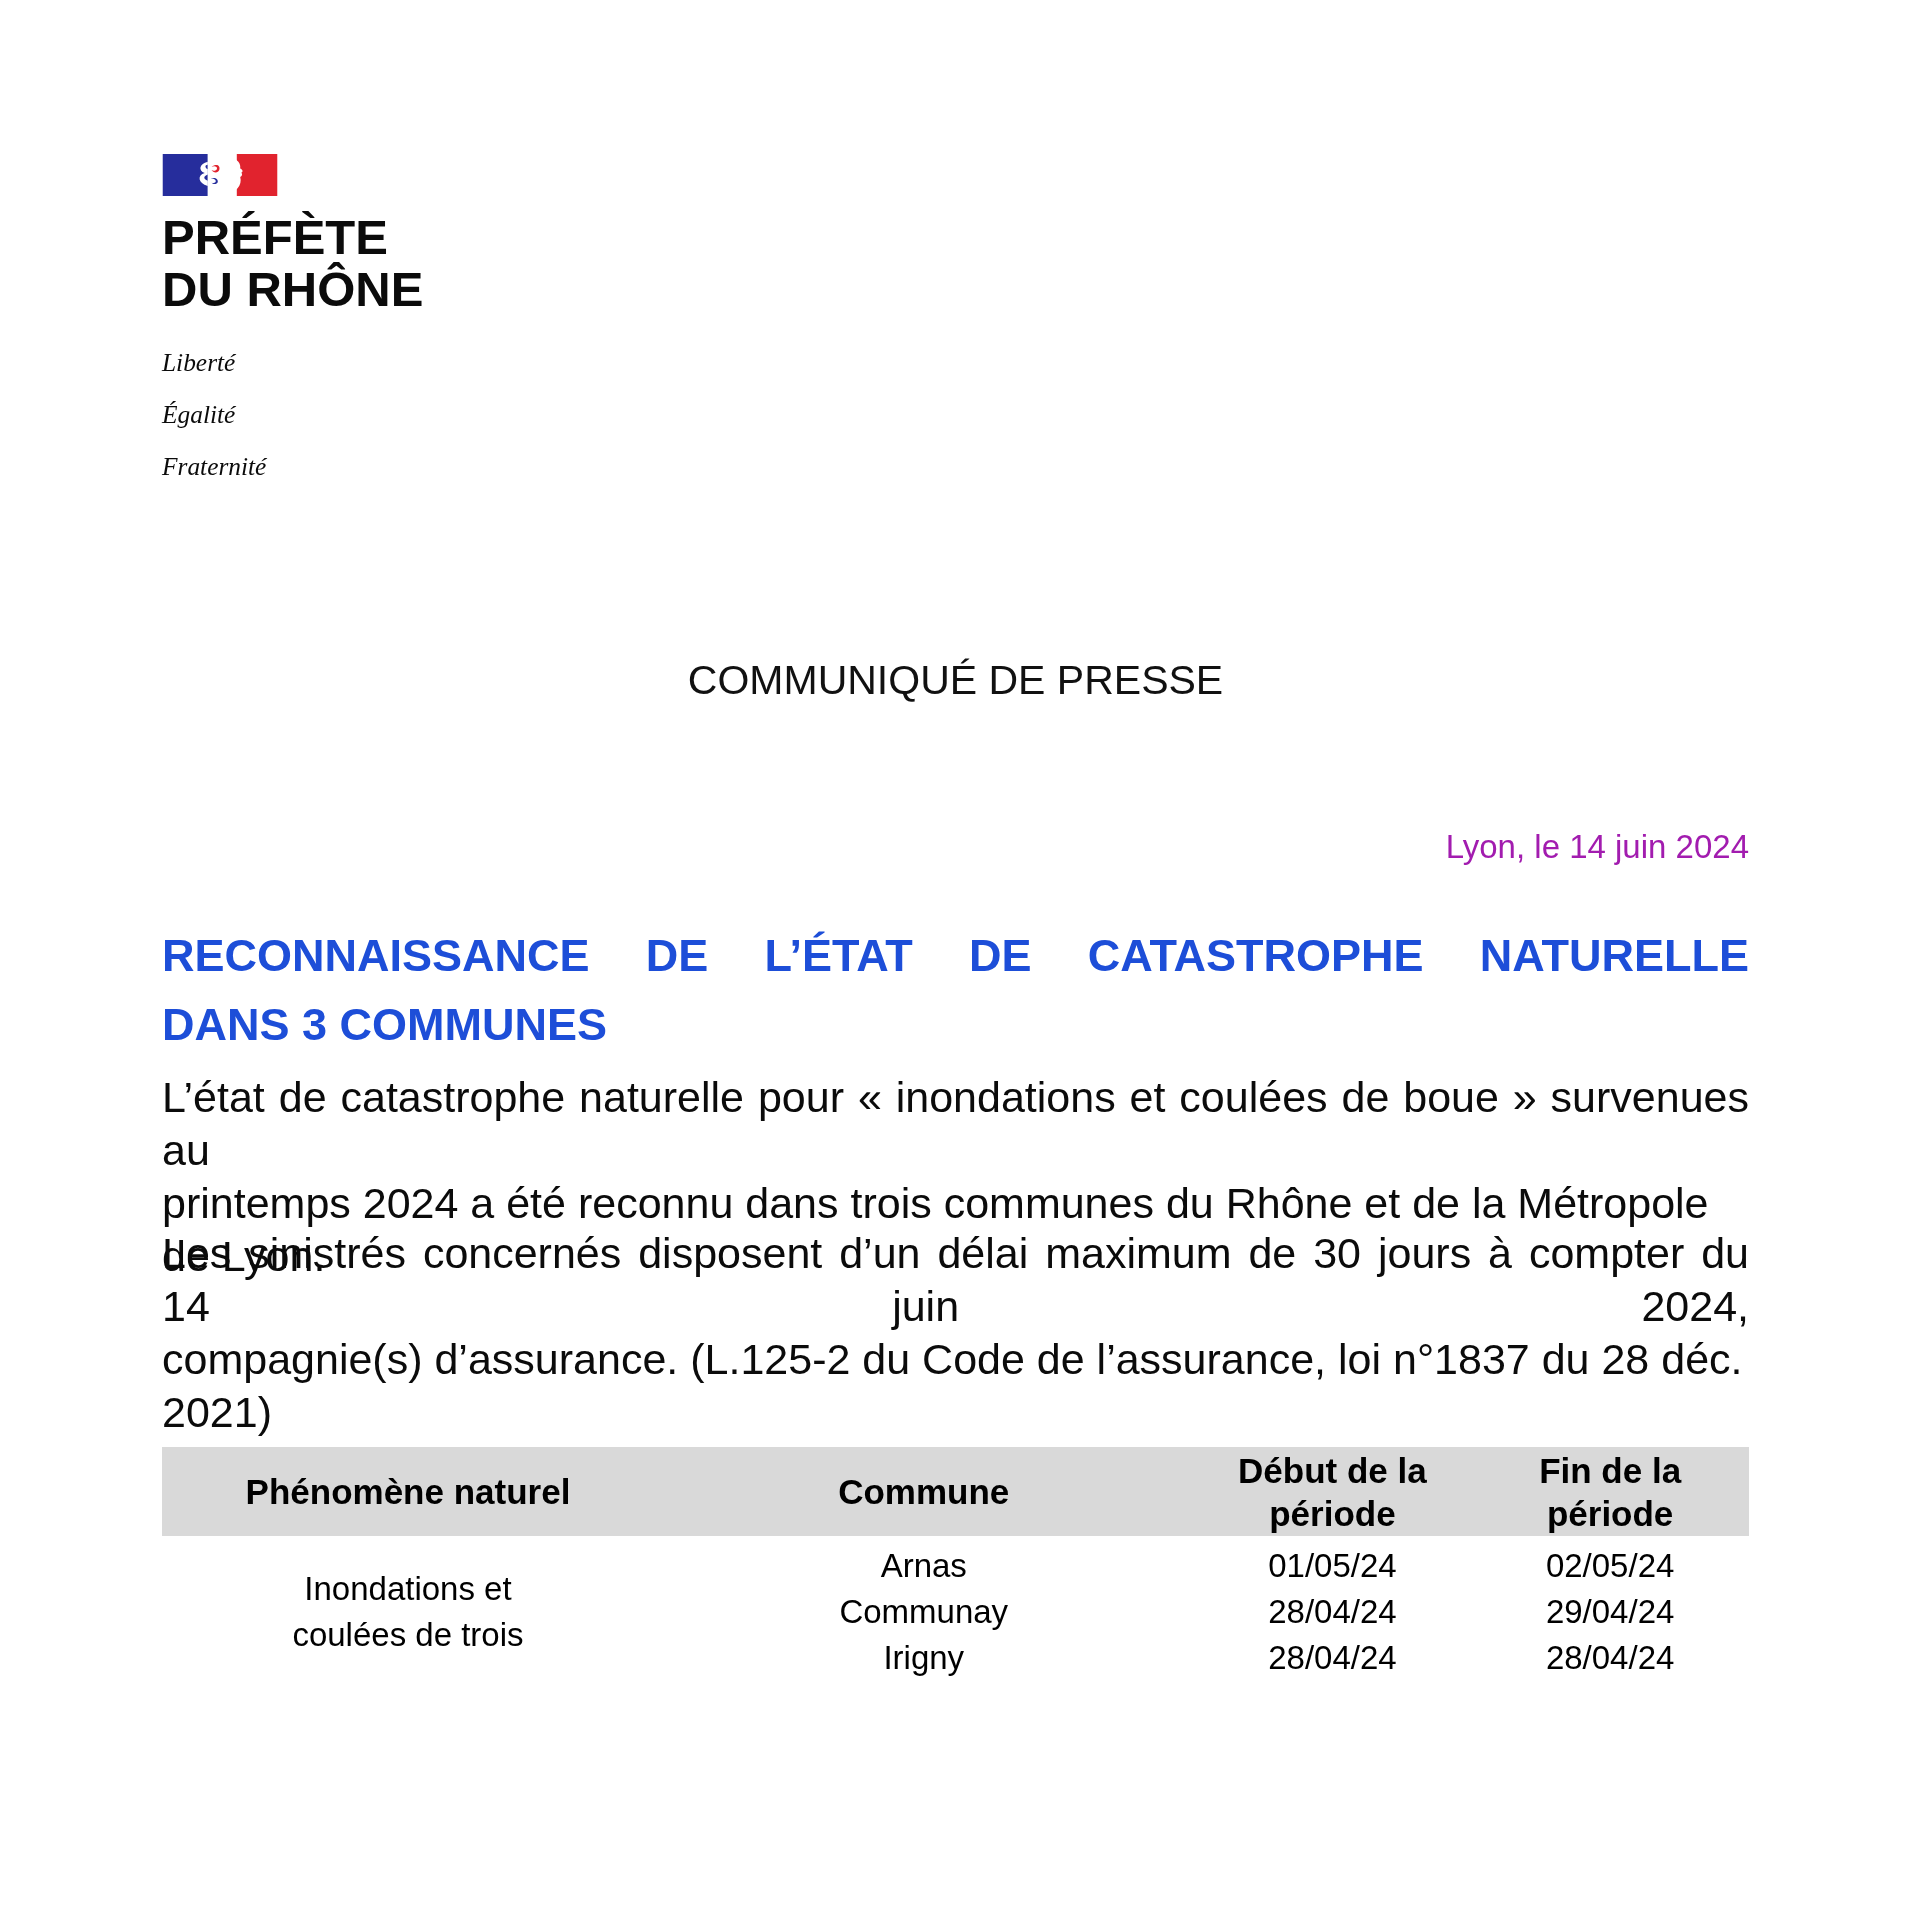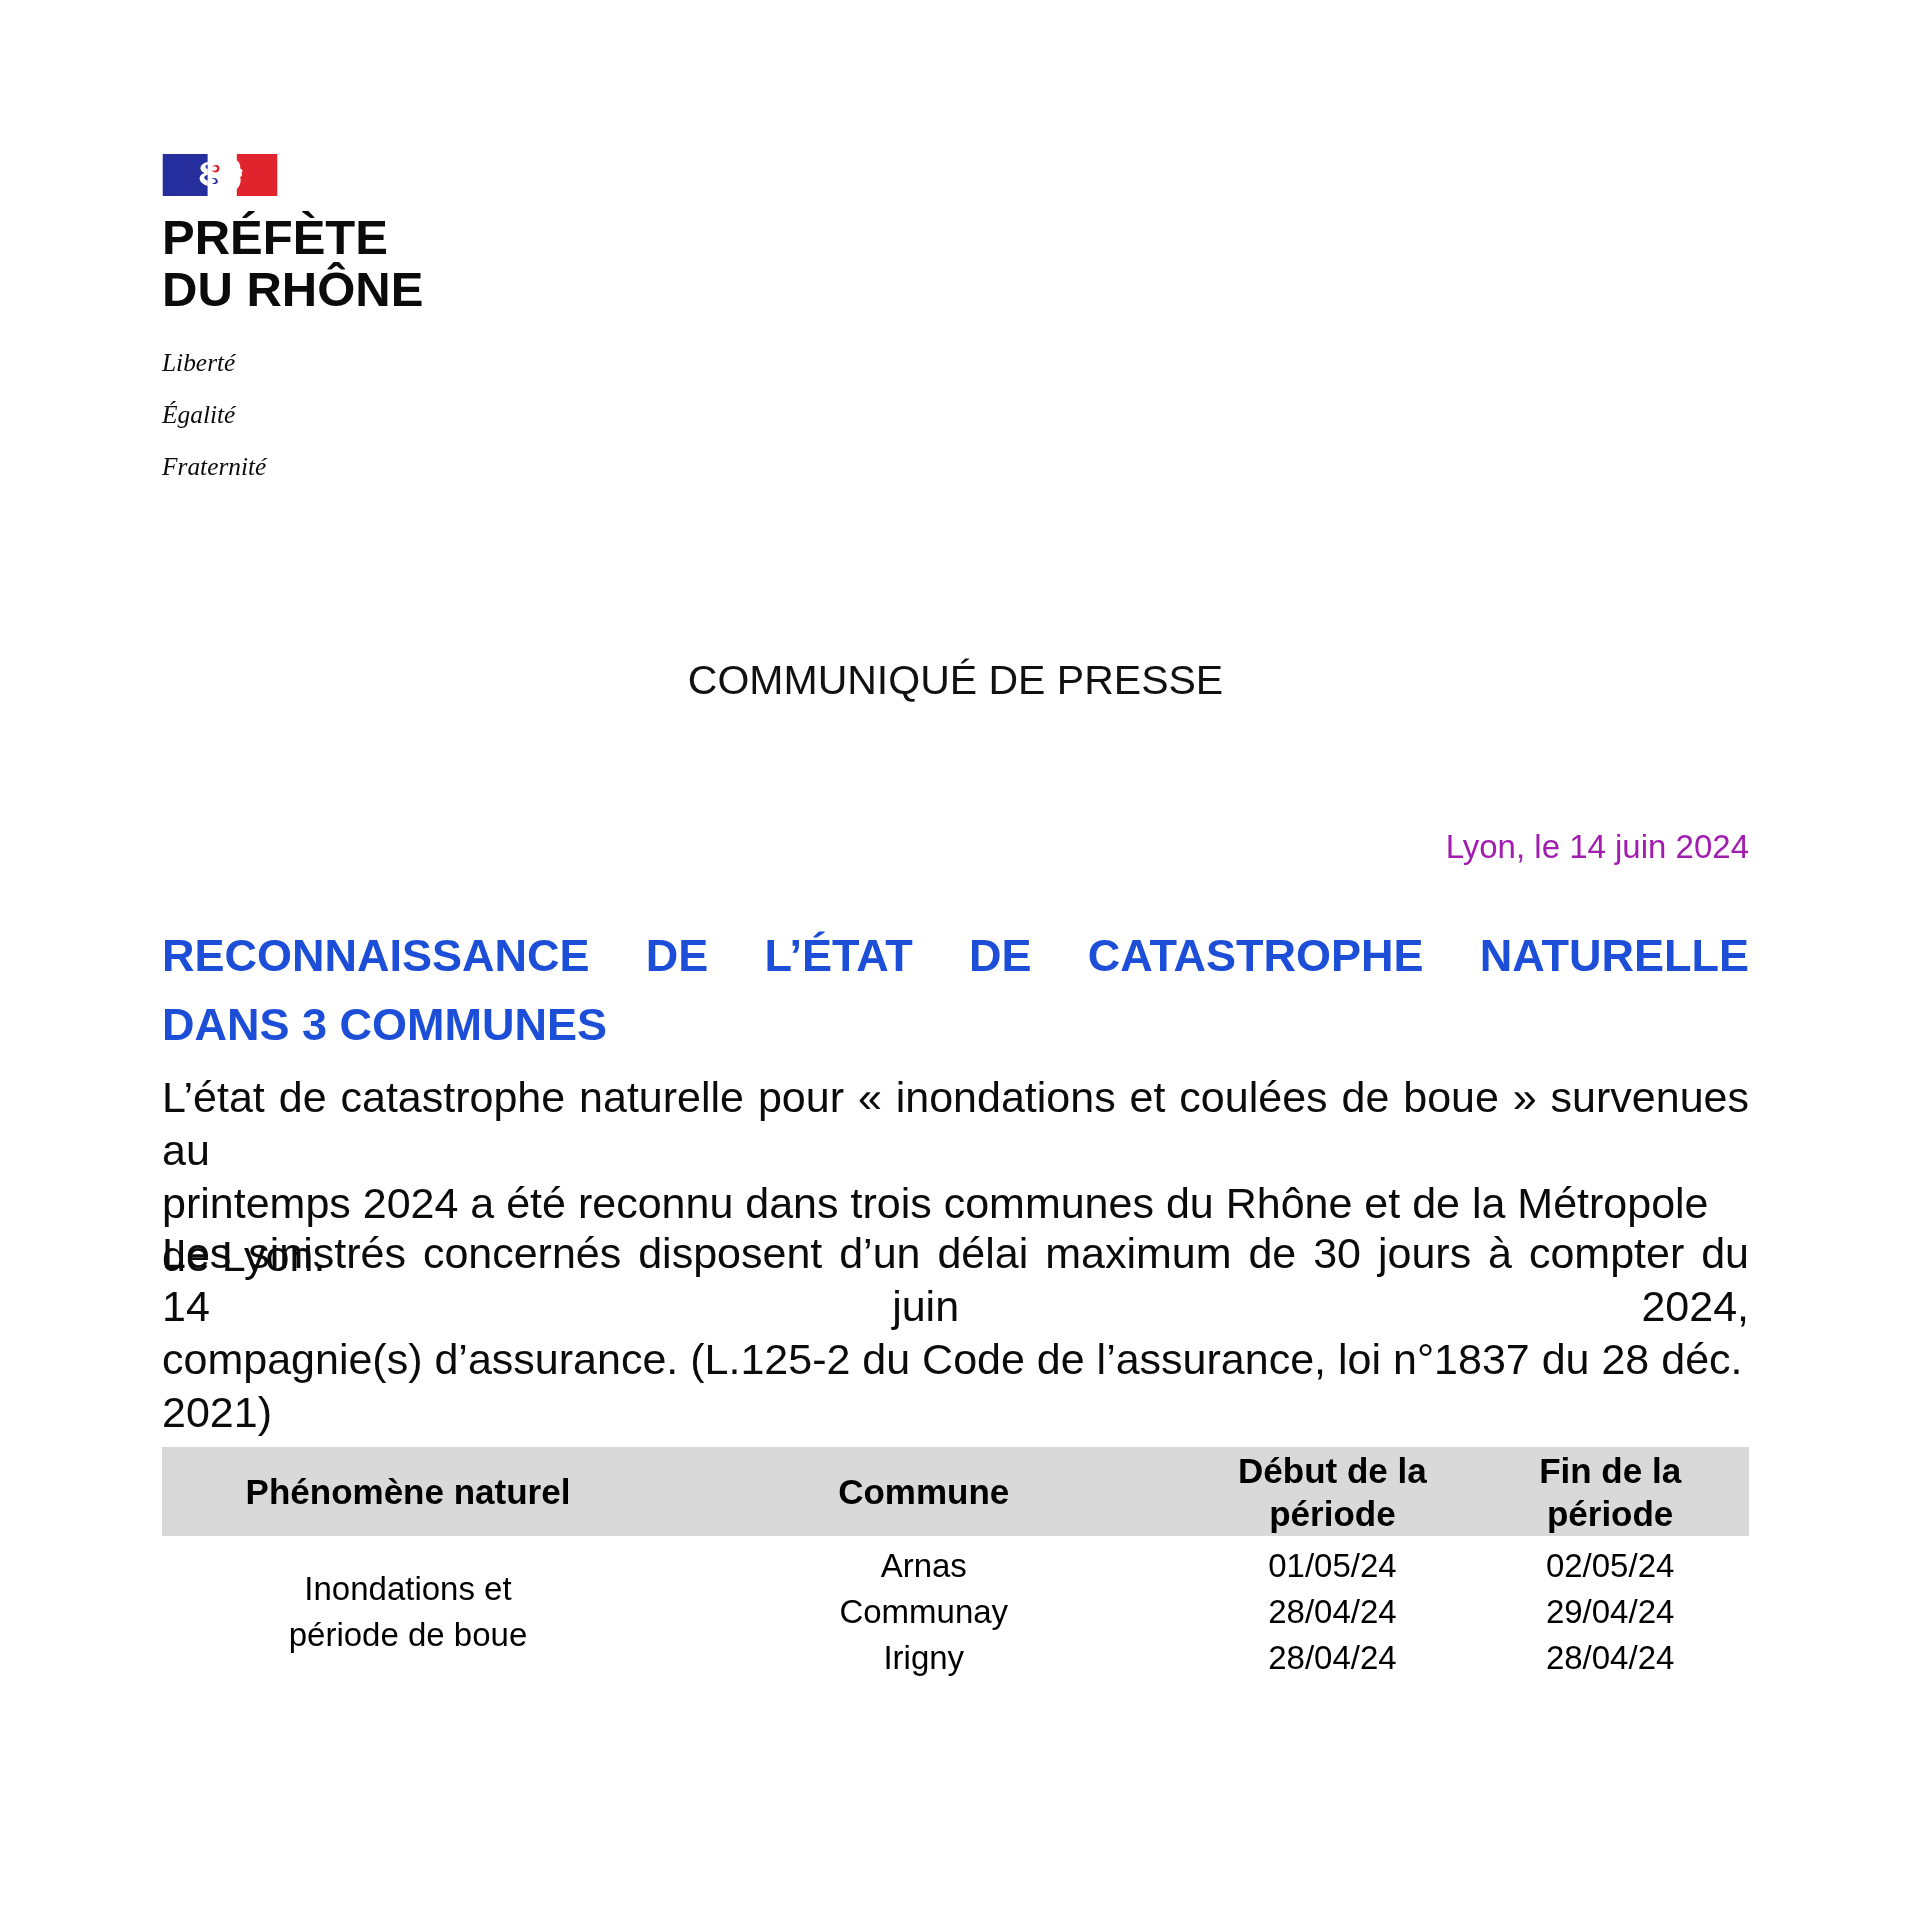--- a/index.html
+++ b/index.html
@@ -102,21 +102,21 @@
         <th>Phénomène naturel</th>
         <th>Commune</th>
         <th>Début de la période</th>
         <th>Fin de la période</th>
       </tr>
     </thead>
     <tbody>
       <tr class="first">
         <td class="phen" rowspan="3">
           <div>Inondations et</div>
-          <div>période de boue</div>
+          <div>coulées de trois</div>
         </td>
         <td>Arnas</td>
         <td>01/05/24</td>
         <td>02/05/24</td>
       </tr>
       <tr>
         <td>Communay</td>
         <td>28/04/24</td>
         <td>29/04/24</td>
       </tr>

